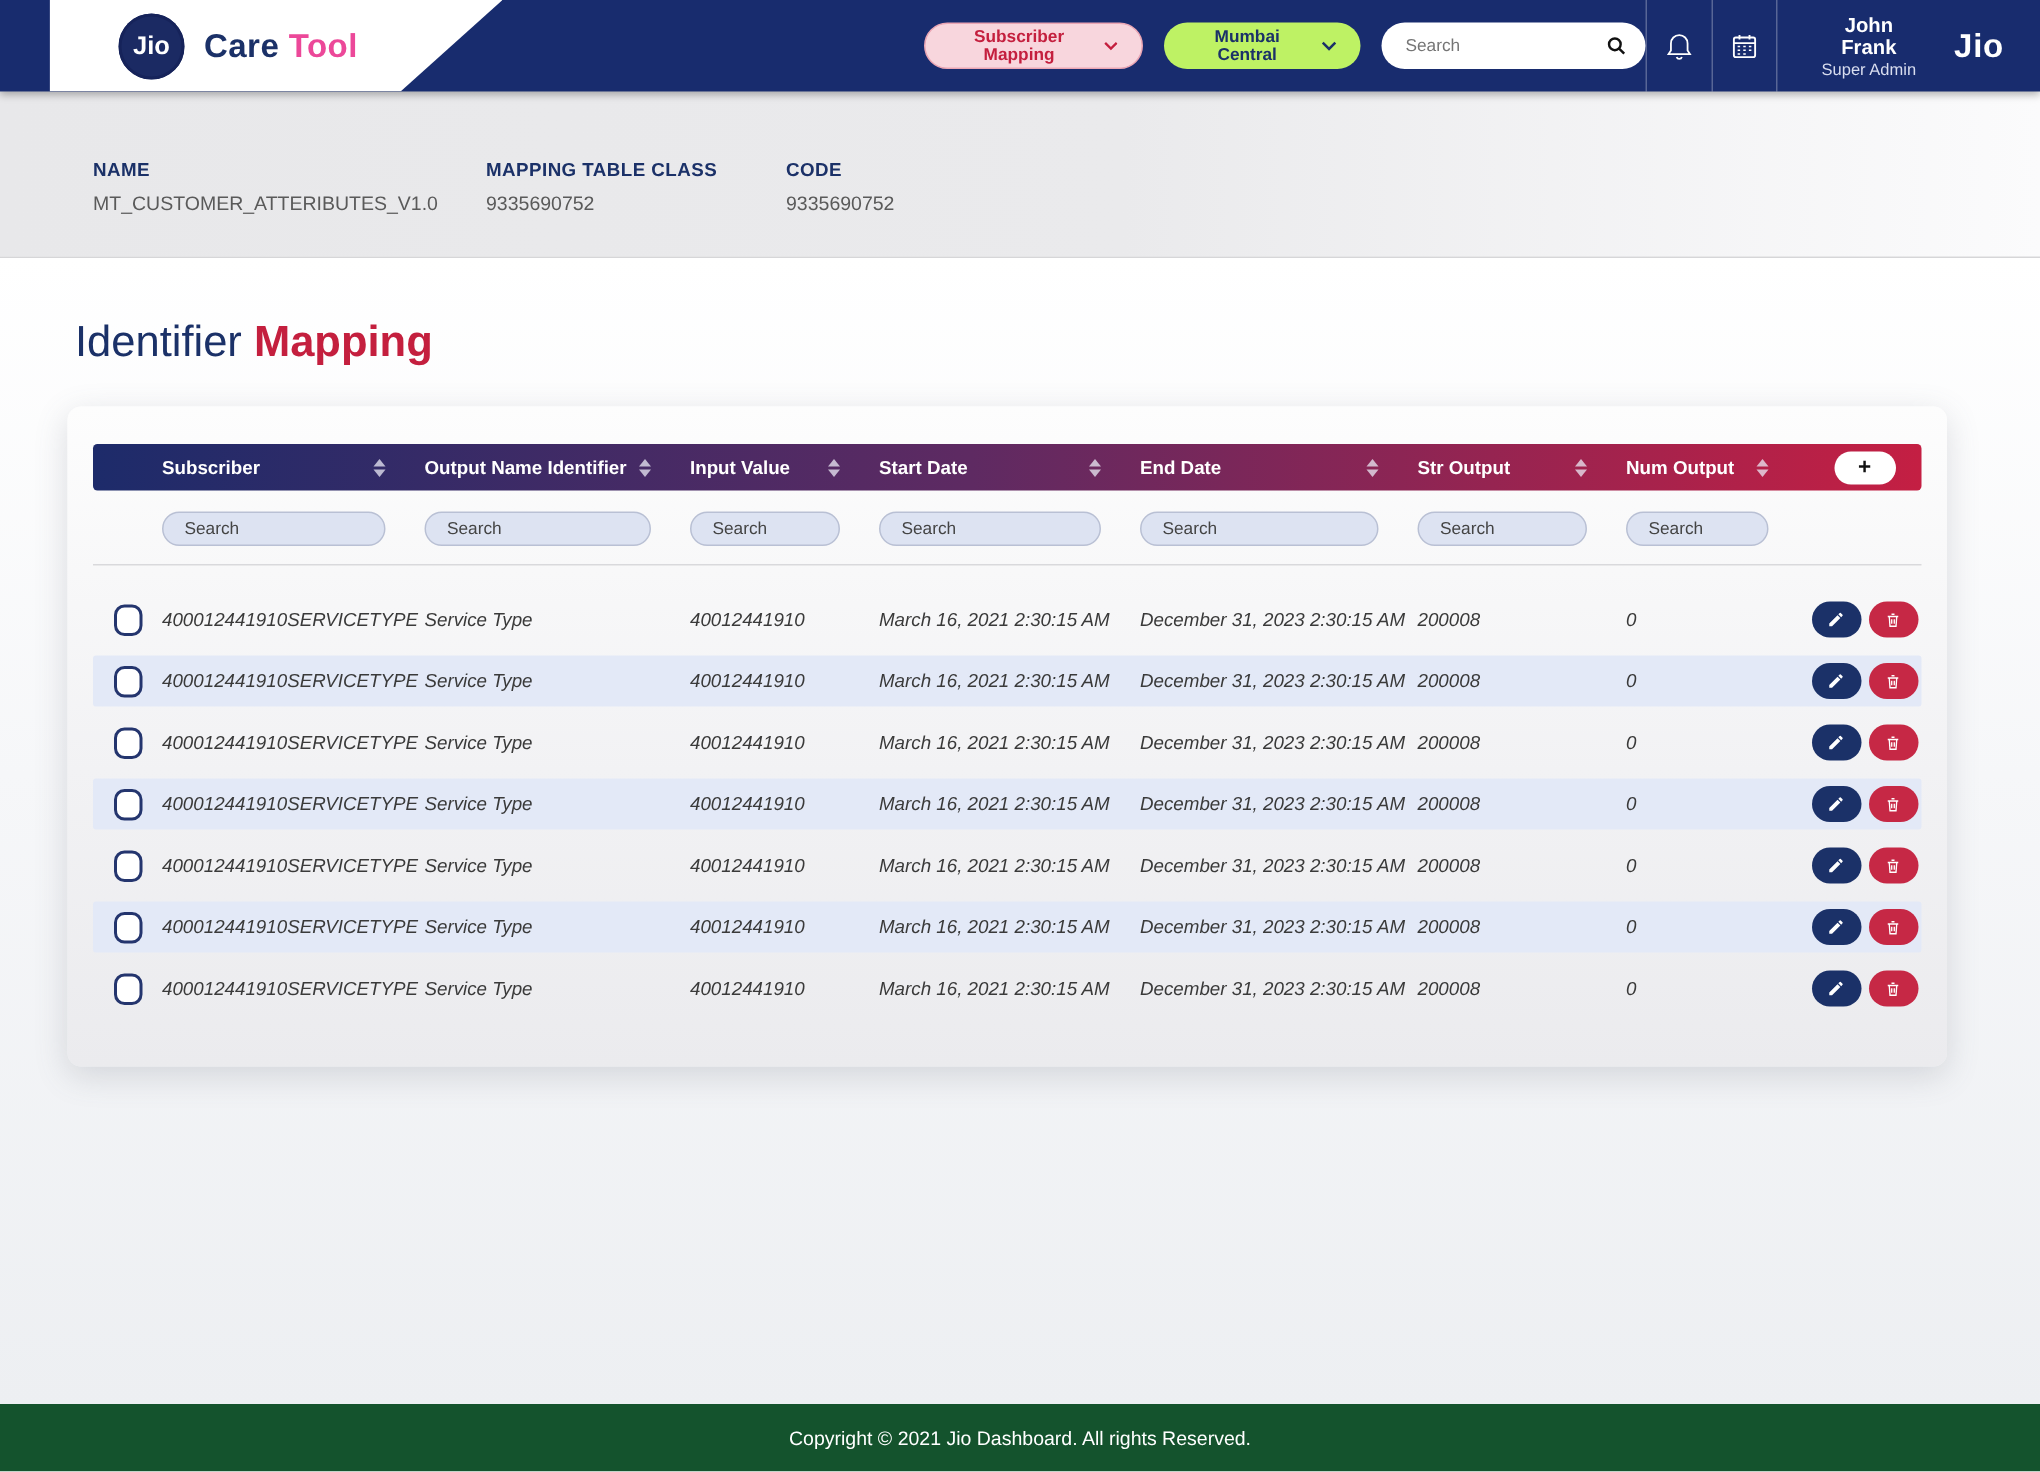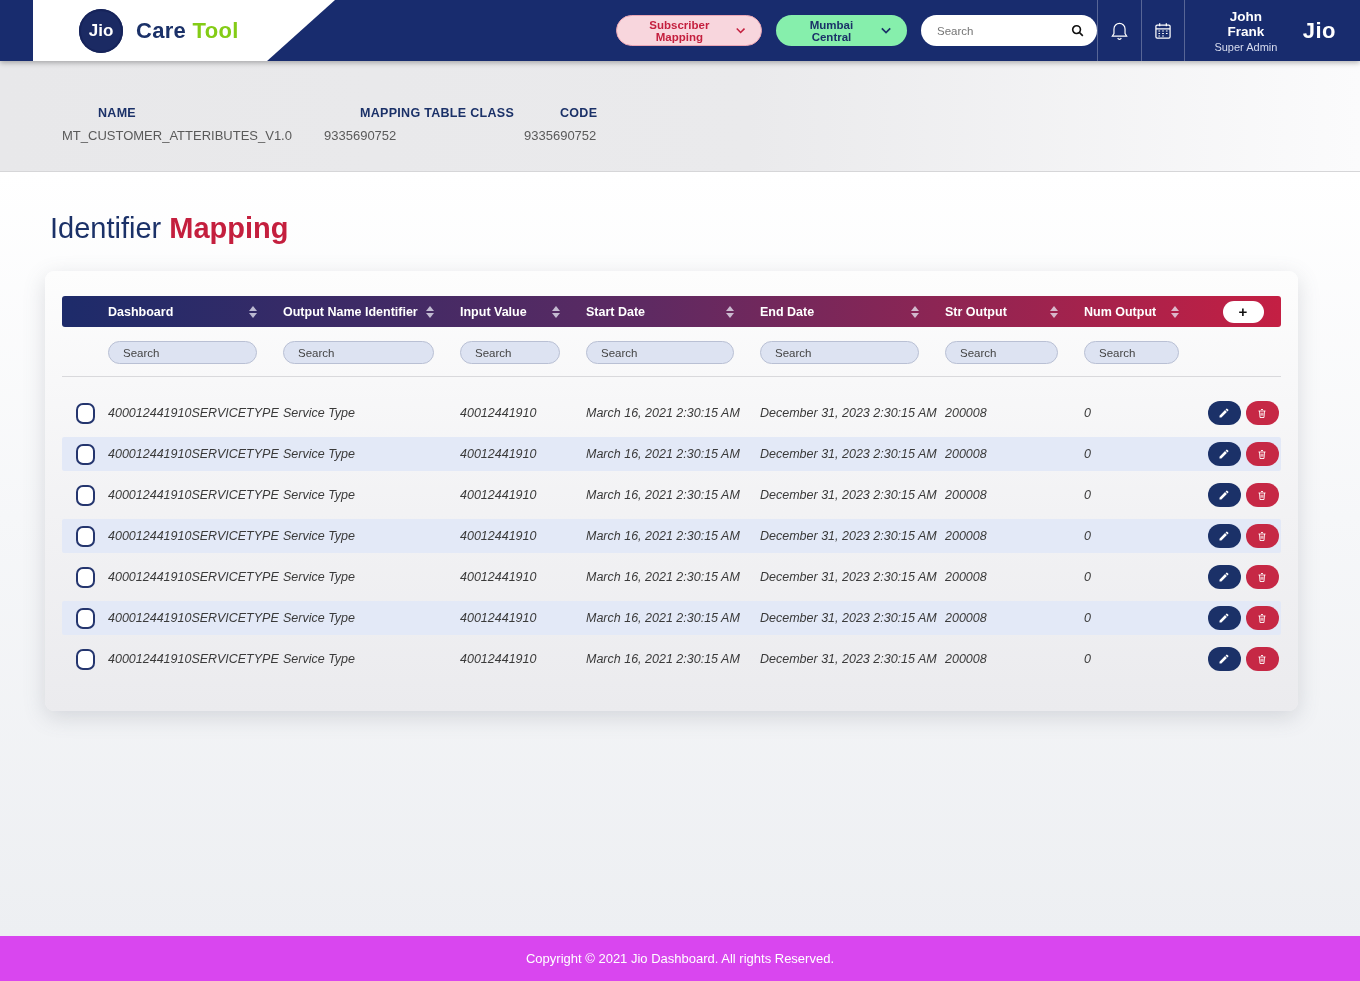--- a/index.html
+++ b/index.html
@@ -20,30 +20,30 @@
     clip-path:polygon(0 0,100% 0,77.5% 100%,0 100%);
   }
   .brand-inner { position:absolute; left:46px; top:0; height:100%; display:flex; align-items:center; gap:13px; }
   .jio-badge {
     width:44px; height:44px; border-radius:50%; background:#1b2a63;
     display:flex; align-items:center; justify-content:center;
     color:#fff; font-weight:bold; font-size:17px; box-shadow:inset 0 0 0 2px #16235a;
   }
   .app-title { font-size:22px; font-weight:bold; letter-spacing:.3px; }
   .app-title .t-navy { color:#1b3168; }
-  .app-title .t-red { color:#84cc16; }
+  .app-title .t-red { color:#ec4899; }
 
   .nav-controls { display:flex; align-items:center; gap:14px; }
   .nav-pill {
     height:31px; border-radius:16px; display:flex; align-items:center; gap:10px;
     padding:0 16px; font-size:11.5px; font-weight:bold; cursor:pointer; border:none;
     font-family:inherit;
   }
   .pill-pink { background:#f8d6dd; color:#c41f3e; border:1px solid #eba6b4; width:146px; justify-content:space-between; }
-  .pill-blue { background:#86efac; color:#1b3168; width:131px; }
+  .pill-blue { background:#bef264; color:#1b3168; width:131px; }
   .nav-search {
     height:31px; width:176px; background:#fff; border-radius:16px;
     display:flex; align-items:center; padding:0 12px 0 16px;
   }
   .nav-search input {
     border:none; outline:none; flex:1; font-size:11.5px; color:#333; background:transparent;
     font-family:inherit; min-width:0;
   }
   .nav-search svg { flex:0 0 auto; }
 
@@ -66,21 +66,21 @@
     height:111px; flex:0 0 auto;
     background:linear-gradient(90deg,#e8e8ea 0%,#eaeaec 55%,#fbfbfc 100%);
     border-bottom:1px solid #d6d6d8;
     display:flex; padding:45px 0 0 62px;
   }
   .info-item { flex:0 0 auto; }
   .info-item:nth-child(1){ width:262px; }
   .info-item:nth-child(2){ width:200px; }
   .info-item:nth-child(3){ width:266px; }
   .info-item:nth-child(4){ width:132px; }
-  .info-label { font-size:12.5px; font-weight:bold; color:#1b3168; letter-spacing:.3px;margin-left:36px; }
+  .info-label { font-size:12.5px; font-weight:bold; color:#1b3168; letter-spacing:.3px; }
   .info-value { font-size:13px; color:#5a5a5a; margin-top:8px; }
 
   
   .content {
     flex:1 1 auto; background:linear-gradient(180deg,#ffffff 0%,#f6f7f9 45%,#edeff2 100%);
     padding:40px 45px 0 45px;
   }
   .page-title { font-size:29px; margin-left:5px; }
   .page-title .pt-navy { color:#1b3168; font-weight:400; }
   .page-title .pt-red { color:#c41f3e; font-weight:bold; }
@@ -133,21 +133,21 @@
   .c-actions { display:flex; justify-content:center; gap:5px; }
   .act-btn {
     width:33px; height:24px; border-radius:12px; border:none; cursor:pointer;
     display:flex; align-items:center; justify-content:center;
   }
   .btn-edit { background:#1b3168; }
   .btn-delete { background:#c62845; }
 
   
   .footer {
-    height:45px; flex:0 0 auto; background:#d946ef; color:#fff;
+    height:45px; flex:0 0 auto; background:#14532d; color:#fff;
     display:flex; align-items:center; justify-content:center; font-size:13px;
   }
 </style>
 </head>
 <body>
 
 <header class="navbar">
   <div class="brand-area">
     <div class="brand-wedge"></div>
     <div class="brand-inner">
@@ -231,21 +231,21 @@
     <span class="pt-navy">Identifier</span>
     <span class="pt-red">Mapping</span>
   </h1>
 
   <div class="card">
 
     <div class="grid-cols thead">
       <div></div>
 
         <div class="th">
-          <span>Dashboard</span>
+          <span>Subscriber</span>
           <span class="sort">
             <i class="s-up"></i>
             <i class="s-dn"></i>
           </span>
         </div>
 
         <div class="th">
           <span>Output Name Identifier</span>
           <span class="sort">
             <i class="s-up"></i>

